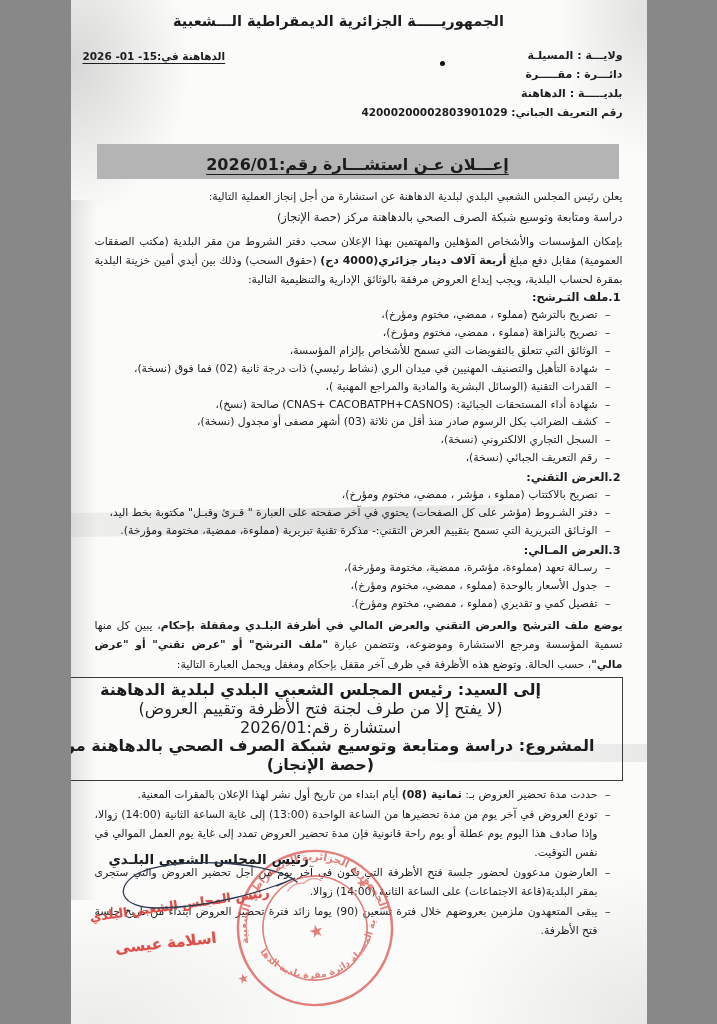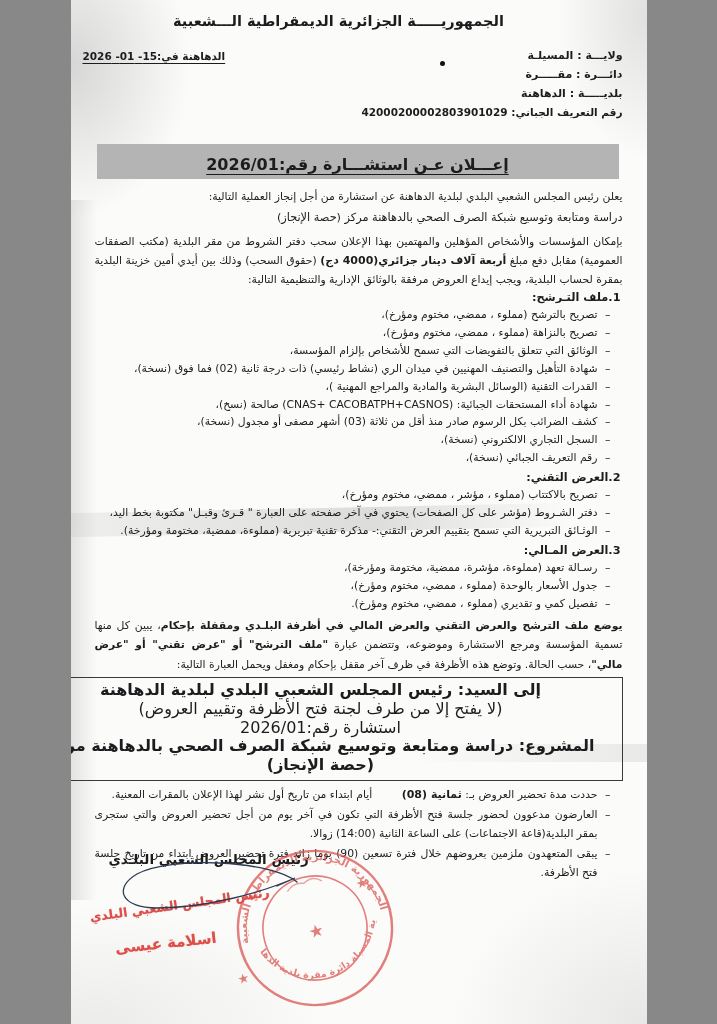--- a/index.html
+++ b/index.html
@@ -38,21 +38,21 @@
   .intro-line{margin:9px 0 0;font-size:10.8px;line-height:18px;text-align:right;}
   .project-line{margin:3px 0 0;font-size:11.3px;line-height:18px;font-weight:normal;text-align:right;}
   .para{margin:5px 0 0;font-size:10.8px;line-height:19px;text-align:justify;}
   .para b{font-size:11px;}
 
   .sec-head{margin:1px 2px 0 0;font-size:11.3px;font-weight:bold;line-height:15px;}
   ul.dash{list-style:none;margin:1px 0 0;padding:0 12px 0 0;}
   ul.dash li{position:relative;padding-right:13px;font-size:10.8px;line-height:17.9px;text-align:justify;}
   ul.dash li::before{content:"–";position:absolute;right:0;top:0;}
   ul.dash.notes li{line-height:19px;margin-bottom:1px;}
-  ul.dash.notes li b{font-size:11px;margin-left:26px;}
+  ul.dash.notes li b{font-size:11px;}
 
   .env-para{margin:3px 0 0;font-size:10.8px;line-height:19.5px;text-align:justify;}
   .address-box{
     margin:3px auto 0;width:590px;border:1.5px solid #3a3a3a;
     text-align:center;padding:3px 6px 5px;line-height:18.8px;font-size:16px;
   }
   .address-box .bx-bold{font-weight:bold;}
 
   .sig-title{position:absolute;left:38px;top:851px;font-size:13.5px;font-weight:bold;z-index:4;white-space:nowrap;}
 
@@ -132,20 +132,21 @@
 
     <div class="address-box">
       <div class="bx-bold">إلى السيد: رئيس المجلس الشعبي البلدي لبلدية الدهاهنة</div>
       <div>(لا يفتح إلا من طرف لجنة فتح الأظرفة وتقييم العروض)</div>
       <div>استشارة رقم:2026/01</div>
       <div class="bx-bold">المشروع: دراسة ومتابعة وتوسيع شبكة الصرف الصحي بالدهاهنة مركز (حصة الإنجاز)</div>
     </div>
 
     <ul class="dash notes" style="margin-top:4px">
       <li><span>حددت مدة تحضير العروض بـ: </span><b>ثمانية (08)</b><span> أيام ابتداء من تاريخ أول نشر لهذا الإعلان بالمقرات المعنية.</span></li>
+      <li>تودع العروض في آخر يوم من مدة تحضيرها من الساعة الواحدة (13:00) إلى غاية الساعة الثانية (14:00) زوالا، وإذا صادف هذا اليوم يوم عطلة أو يوم راحة قانونية فإن مدة تحضير العروض تمدد إلى غاية يوم العمل الموالي في نفس التوقيت.</li>
       <li>العارضون مدعوون لحضور جلسة فتح الأظرفة التي تكون في آخر يوم من أجل تحضير العروض والتي ستجرى بمقر البلدية(قاعة الاجتماعات) على الساعة الثانية (14:00) زوالا.</li>
       <li>يبقى المتعهدون ملزمين بعروضهم خلال فترة تسعين (90) يوما زائد فترة تحضير العروض ابتداء من تاريخ جلسة فتح الأظرفة.</li>
     </ul>
 
   </div>
 
   <div class="sig-title">رئيس المجلس الشعبي البلـدي</div>
 
   <svg class="stamp" width="176" height="176" viewBox="0 0 176 176" aria-hidden="true">
     <g transform="rotate(-14 88 88)" stroke="#d9534f" fill="none" opacity="0.82">

